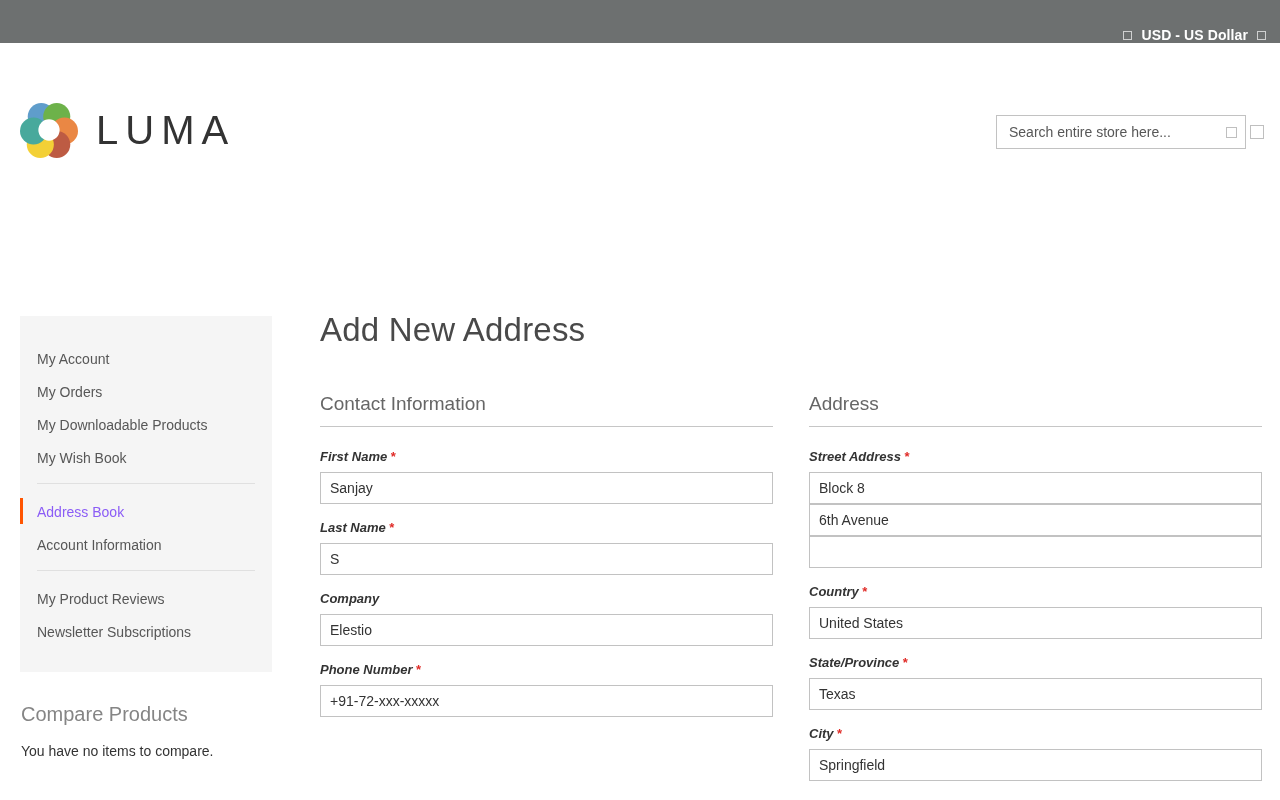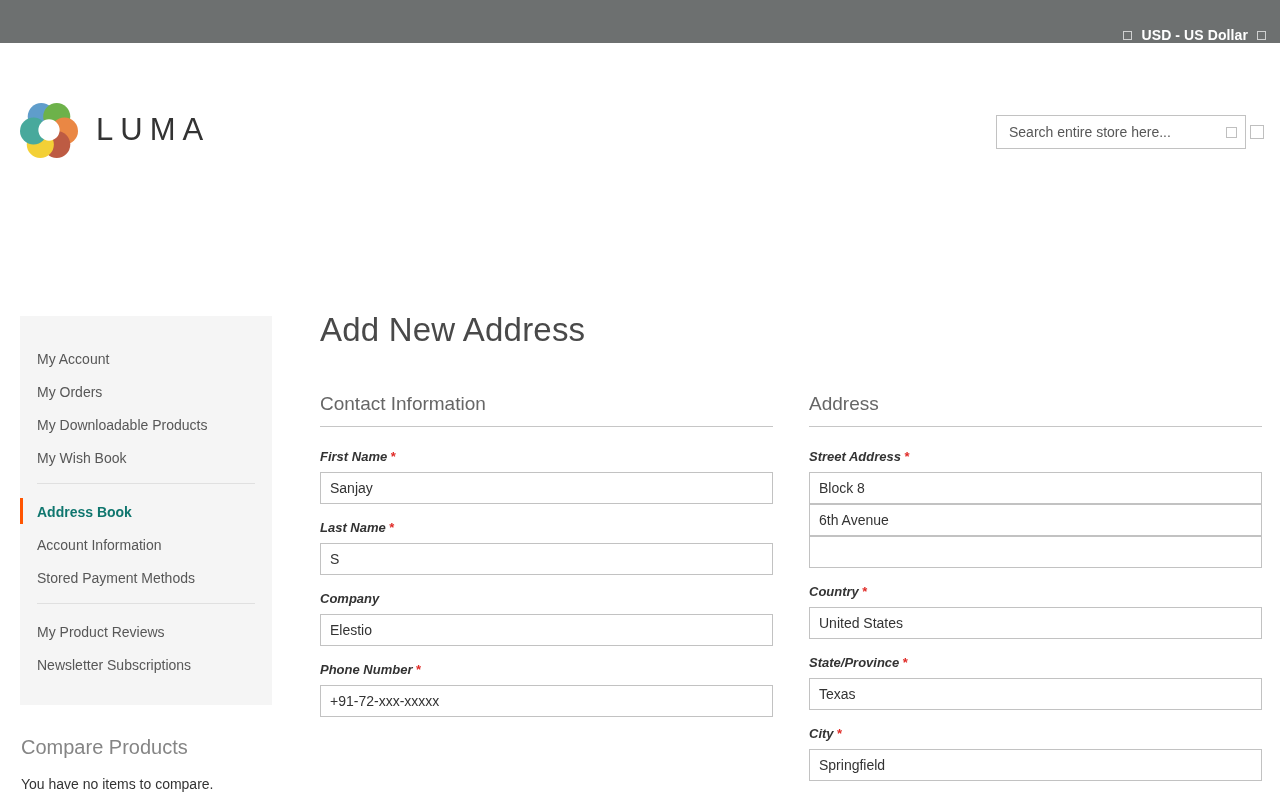--- a/index.html
+++ b/index.html
@@ -44,21 +44,21 @@
   }
   .logo-wrap {
     position: absolute;
     left: 20px; top: 58px;
     display: flex;
     align-items: center;
     gap: 18px;
   }
   .logo-mark { width: 58px; height: 58px; display:block; }
   .logo-text {
-    font-size: 31px;
+    font-size: 40px;
     letter-spacing: 7px;
     color: #333333;
     font-weight: 400;
   }
   .search-area {
     position: absolute;
     right: 16px; top: 72px;
     display: flex;
     align-items: center;
     gap: 4px;
@@ -112,22 +112,22 @@
     position: relative;
     padding: 0 16px 0 17px;
     height: 33px;
     display: flex;
     align-items: center;
     font-size: 14px;
     color: #575757;
     cursor: pointer;
   }
   .nav-item.active {
-    color: #0f766e;
-    font-weight: bold;
+    color: #8b5cf6;
+    font-weight: normal;
   }
   .nav-item.active::before {
     content: "";
     position: absolute;
     left: 0; top: 3px;
     width: 3px; height: 26px;
     background: #ff5501;
   }
   .nav-sep {
     height: 1px;
@@ -261,23 +261,20 @@
 
       <div class="nav-sep"></div>
 
       <div>
         <div class="nav-item active">
           <span>Address Book</span>
         </div>
         <div class="nav-item">
           <span>Account Information</span>
         </div>
-        <div class="nav-item">
-          <span>Stored Payment Methods</span>
-        </div>
       </div>
 
       <div class="nav-sep"></div>
 
       <div>
         <div class="nav-item">
           <span>My Product Reviews</span>
         </div>
         <div class="nav-item">
           <span>Newsletter Subscriptions</span>

